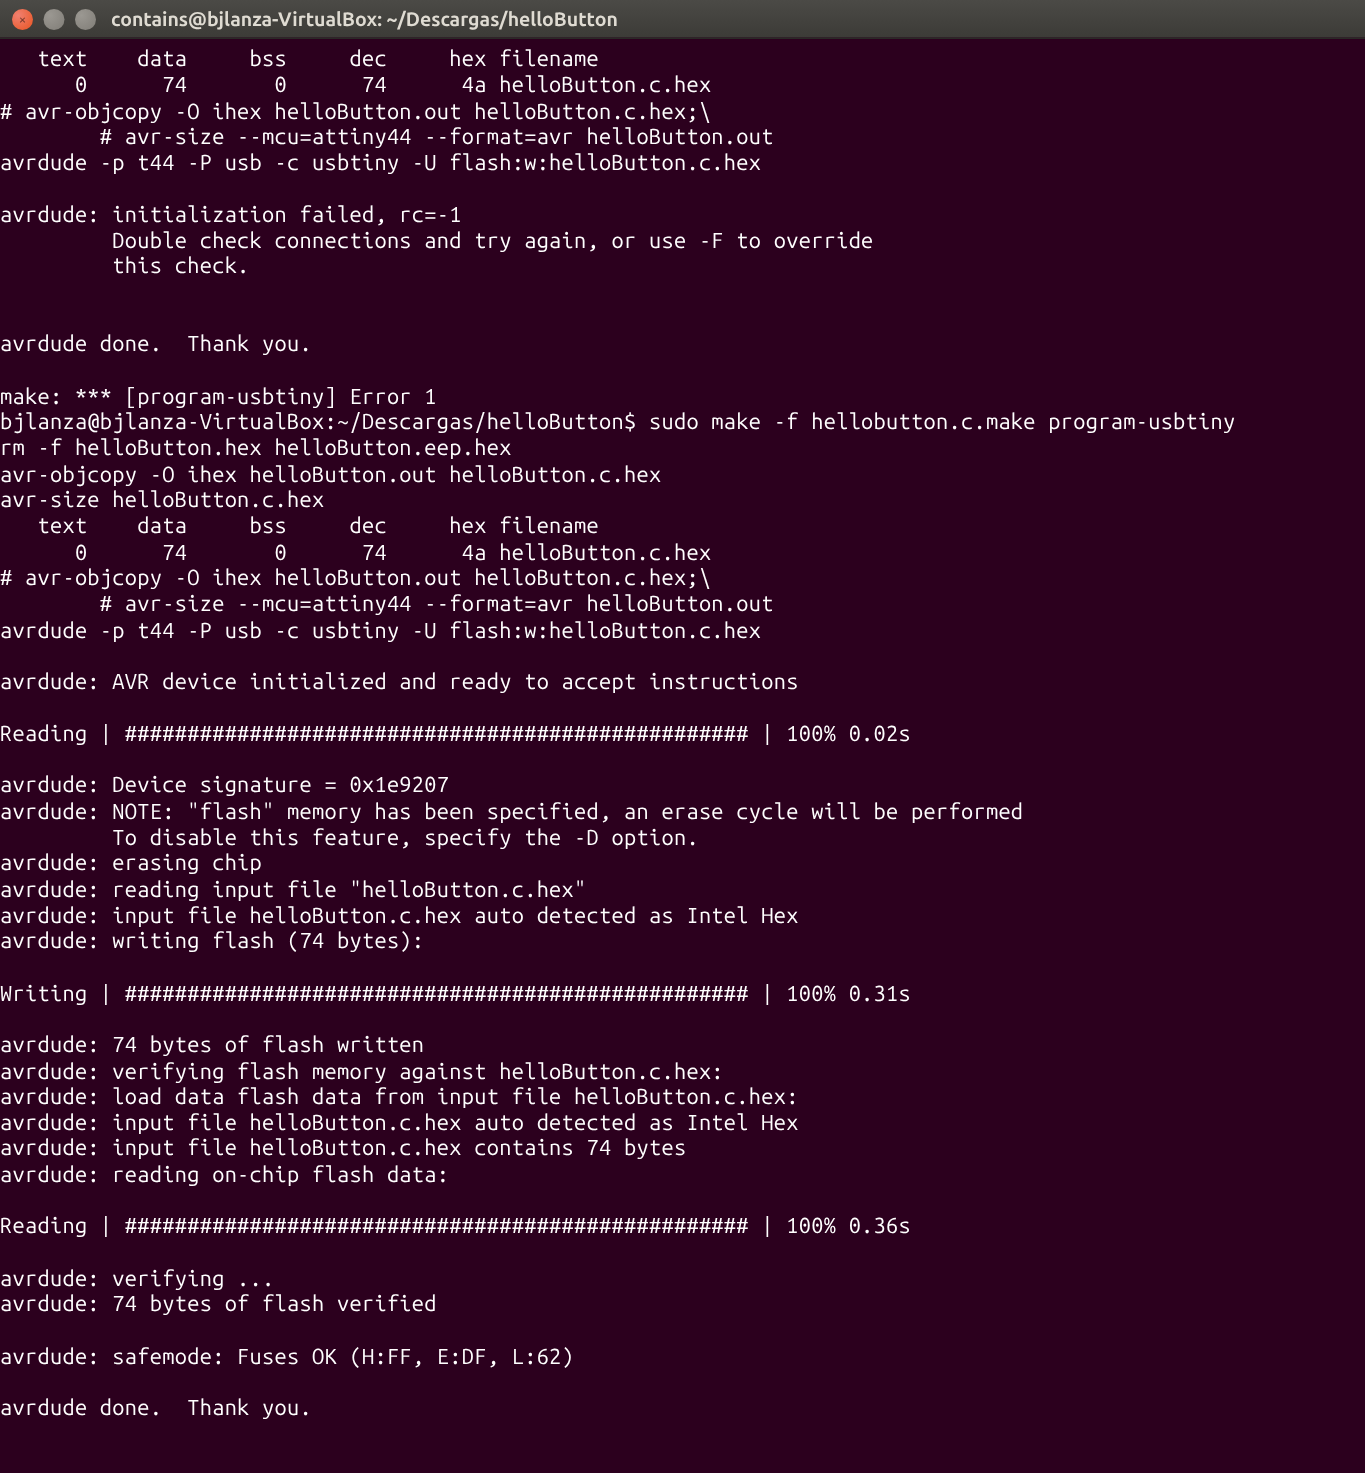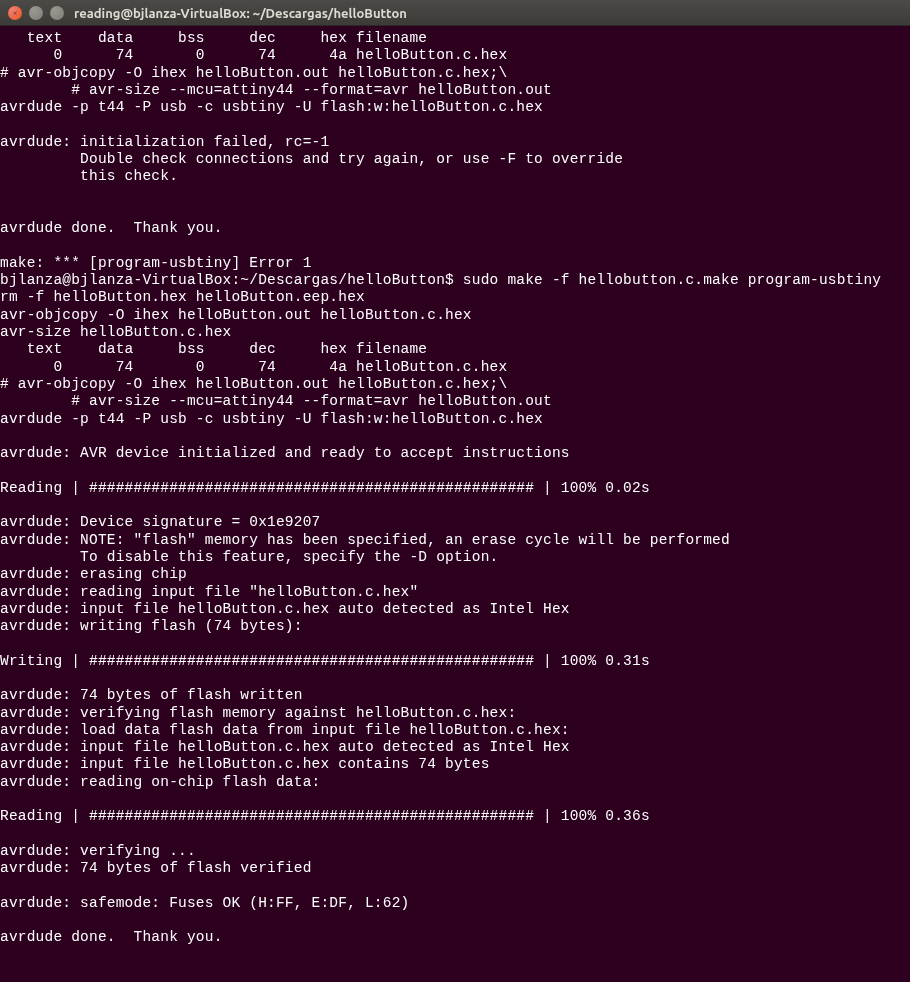--- a/index.html
+++ b/index.html
@@ -43,33 +43,32 @@
     color: #dfdbd2;
     font-family: Ubuntu, sans-serif;
     font-size: 13px;
     font-weight: bold;
   }
   .terminal {
     padding: 4px 0 0 0;
     white-space: pre;
     line-height: 17.3px;
     letter-spacing: 0.2px;
-    font-family: Liberation Mono, monospace;
   }
 </style>
 </head>
 <body>
 
 <div class="titlebar">
   <div class="window-buttons">
     <div class="win-btn btn-close">×</div>
     <div class="win-btn btn-min"></div>
     <div class="win-btn btn-max"></div>
   </div>
-  <div class="title-text">reading@bjlanza-VirtualBox: ~/Descargas/helloButton</div>
+  <div class="title-text">contains@bjlanza-VirtualBox: ~/Descargas/helloButton</div>
 </div>
 
 <div class="terminal" id="term">   text    data     bss     dec     hex filename
       0      74       0      74      4a helloButton.c.hex
 # avr-objcopy -O ihex helloButton.out helloButton.c.hex;\
         # avr-size --mcu=attiny44 --format=avr helloButton.out
 avrdude -p t44 -P usb -c usbtiny -U flash:w:helloButton.c.hex
 
 avrdude: initialization failed, rc=-1
          Double check connections and try again, or use -F to override

